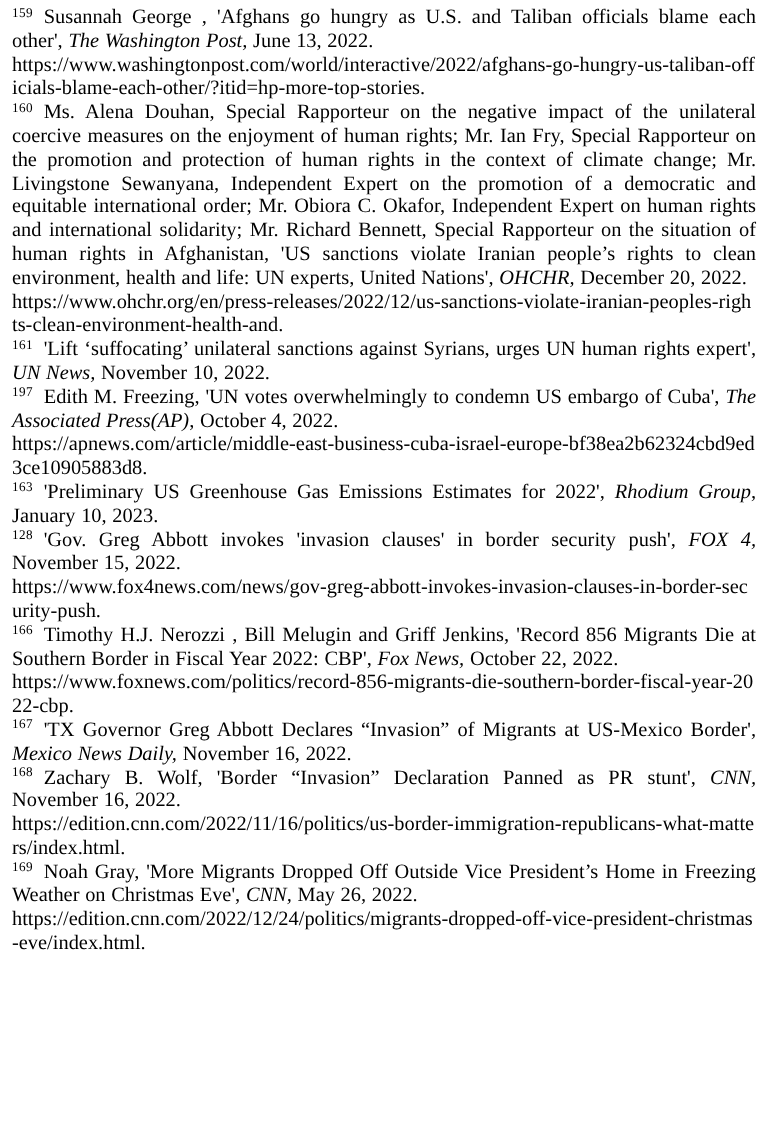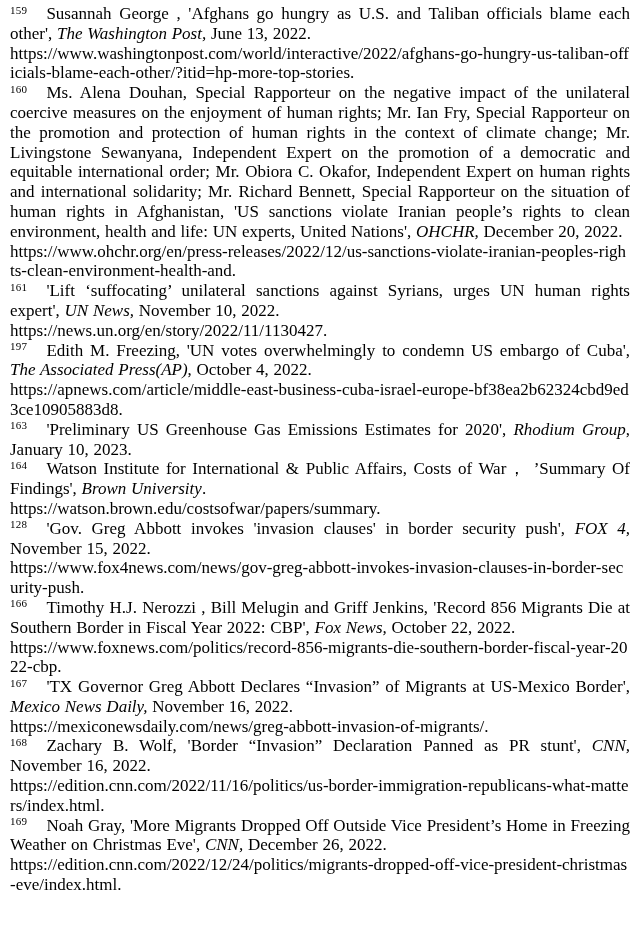--- a/index.html
+++ b/index.html
@@ -27,39 +27,38 @@
     font-size: 17px;
     line-height: 19.8px;
     word-spacing: 0.5px;
   }
   .fn-num {
     font-size: 11px;
     line-height: 0;
     vertical-align: baseline;
     position: relative;
     top: -5.5px;
-    margin-right: 19px;
+    margin-right: 9px;
     letter-spacing: 0.3px;
   }
   .fn-cite i {
   }
   .fn-url {
     word-break: break-all;
   }
 </style>
 </head>
 <body>
 
 <div class="page">
   <div>
       <div class="footnote"><sup class="fn-num">159</sup><span class="fn-cite"><span>Susannah George , 'Afghans go hungry as U.S. and Taliban officials blame each other', </span><i>The Washington Post,</i><span> June 13, 2022.</span></span><br><span class="fn-url">https://www.washingtonpost.com/world/interactive/2022/afghans-go-hungry-us-taliban-officials-blame-each-other/?itid=hp-more-top-stories.</span></div>
       <div class="footnote"><sup class="fn-num">160</sup><span class="fn-cite"><span>Ms. Alena Douhan, Special Rapporteur on the negative impact of the unilateral coercive measures on the enjoyment of human rights; Mr. Ian Fry, Special Rapporteur on the promotion and protection of human rights in the context of climate change; Mr. Livingstone Sewanyana, Independent Expert on the promotion of a democratic and equitable international order; Mr. Obiora C. Okafor, Independent Expert on human rights and international solidarity; Mr. Richard Bennett, Special Rapporteur on the situation of human rights in Afghanistan, 'US sanctions violate Iranian people’s rights to clean environment, health and life: UN experts, United Nations', </span><i>OHCHR,</i><span> December 20, 2022.</span></span><br><span class="fn-url">https://www.ohchr.org/en/press-releases/2022/12/us-sanctions-violate-iranian-peoples-rights-clean-environment-health-and.</span></div>
-      <div class="footnote"><sup class="fn-num">161</sup><span class="fn-cite"><span>'Lift ‘suffocating’ unilateral sanctions against Syrians, urges UN human rights expert', </span><i>UN News,</i><span> November 10, 2022.</span></span><br><span class="fn-url">https://news.un.org/en/story/2022/11/1130427.</span></div>
+      <div class="footnote"><sup class="fn-num">161</sup><span class="fn-cite"><span>'Lift ‘suffocating’ unilateral sanctions against Syrians, urges UN human rights expert', </span><i>UN News,</i><span> November 10, 2022.</span></span><br></div>
       <div class="footnote"><sup class="fn-num">197</sup><span class="fn-cite"><span>Edith M. Freezing, 'UN votes overwhelmingly to condemn US embargo of Cuba', </span><i>The Associated Press(AP)</i><span>, October 4, 2022.</span></span><br><span class="fn-url">https://apnews.com/article/middle-east-business-cuba-israel-europe-bf38ea2b62324cbd9ed3ce10905883d8.</span></div>
-      <div class="footnote"><sup class="fn-num">163</sup><span class="fn-cite"><span>'Preliminary US Greenhouse Gas Emissions Estimates for 2020', </span><i>Rhodium Group</i><span>, January 10, 2023.</span></span><br></div>
-      <div class="footnote"><sup class="fn-num">164</sup><span class="fn-cite"><span>Watson Institute for International &amp; Public Affairs, Costs of War， ’Summary Of Findings', </span><i>Brown University</i><span>.</span></span><br><span class="fn-url">https://watson.brown.edu/costsofwar/papers/summary.</span></div>
+      <div class="footnote"><sup class="fn-num">163</sup><span class="fn-cite"><span>'Preliminary US Greenhouse Gas Emissions Estimates for 2022', </span><i>Rhodium Group</i><span>, January 10, 2023.</span></span><br></div>
       <div class="footnote"><sup class="fn-num">128</sup><span class="fn-cite"><span>'Gov. Greg Abbott invokes 'invasion clauses' in border security push', </span><i>FOX 4,</i><span> November 15, 2022.</span></span><br><span class="fn-url">https://www.fox4news.com/news/gov-greg-abbott-invokes-invasion-clauses-in-border-security-push.</span></div>
       <div class="footnote"><sup class="fn-num">166</sup><span class="fn-cite"><span>Timothy H.J. Nerozzi , Bill Melugin and Griff Jenkins, 'Record 856 Migrants Die at Southern Border in Fiscal Year 2022: CBP', </span><i>Fox News,</i><span> October 22, 2022.</span></span><br><span class="fn-url">https://www.foxnews.com/politics/record-856-migrants-die-southern-border-fiscal-year-2022-cbp.</span></div>
-      <div class="footnote"><sup class="fn-num">167</sup><span class="fn-cite"><span>'TX Governor Greg Abbott Declares “Invasion” of Migrants at US-Mexico Border', </span><i>Mexico News Daily,</i><span> November 16, 2022.</span></span><br><span class="fn-url">https://mexiconewsdaily.com/news/greg-abbott-invasion-of-migrants/.</span></div>
+      <div class="footnote"><sup class="fn-num">167</sup><span class="fn-cite"><span>'TX Governor Greg Abbott Declares “Invasion” of Migrants at US-Mexico Border', </span><i>Mexico News Daily,</i><span> November 16, 2022.</span></span><br></div>
       <div class="footnote"><sup class="fn-num">168</sup><span class="fn-cite"><span>Zachary B. Wolf, 'Border “Invasion” Declaration Panned as PR stunt', </span><i>CNN,</i><span> November 16, 2022.</span></span><br><span class="fn-url">https://edition.cnn.com/2022/11/16/politics/us-border-immigration-republicans-what-matters/index.html.</span></div>
-      <div class="footnote"><sup class="fn-num">169</sup><span class="fn-cite"><span>Noah Gray, 'More Migrants Dropped Off Outside Vice President’s Home in Freezing Weather on Christmas Eve', </span><i>CNN,</i><span> December 26, 2022.</span></span><br><span class="fn-url">https://edition.cnn.com/2022/12/24/politics/migrants-dropped-off-vice-president-christmas-eve/index.html.</span></div>
+      <div class="footnote"><sup class="fn-num">169</sup><span class="fn-cite"><span>Noah Gray, 'More Migrants Dropped Off Outside Vice President’s Home in Freezing Weather on Christmas Eve', </span><i>CNN,</i><span> May 26, 2022.</span></span><br><span class="fn-url">https://edition.cnn.com/2022/12/24/politics/migrants-dropped-off-vice-president-christmas-eve/index.html.</span></div>
     </div>
 </div>
 
 </body></html>

